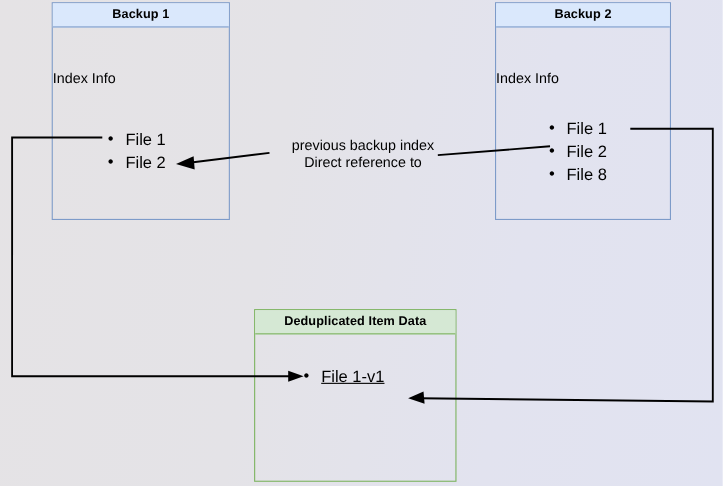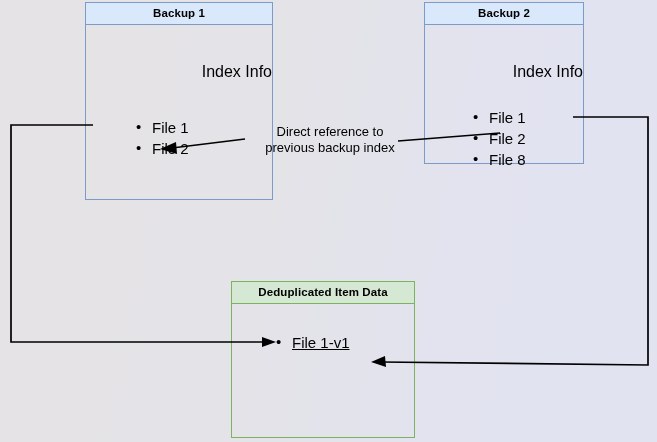--- a/index.html
+++ b/index.html
@@ -61,22 +61,22 @@
     left: 0;
     right: 0;
     top: 22px;
     bottom: 0;
     background: transparent;
   }
   .index-label {
     position: absolute;
     left: 0;
     right: 0;
-    text-align: right;
-    font-size: 16px;
+    text-align: left;
+    font-size: 13px;
     color: #000;
   }
   
   ul.file-list {
     position: absolute;
     margin: 0;
     padding: 0;
     list-style: none;
   }
   ul.file-list li {
@@ -124,32 +124,32 @@
   #arrows polygon {
     fill: #000000;
     stroke: none;
   }
 </style>
 </head>
 <body>
 
 <div id="canvas">
 
-  <div class="box blue" style="left:47px; top:2px; width:188px; height:198px;margin-left:38px;">
+  <div class="box blue" style="left:47px; top:2px; width:162px; height:198px;">
     <div class="box-header">Backup 1</div>
     <div class="box-body">
       <div class="index-label" style="top:38px;">Index Info</div>
       <ul class="file-list" style="left:50px; top:92px;">
         <li>File 1</li>
         <li>File 2</li>
       </ul>
     </div>
   </div>
 
-  <div class="box blue" style="left:424px; top:2px; width:160px; height:162px;">
+  <div class="box blue" style="left:450px; top:2px; width:160px; height:198px;">
     <div class="box-header">Backup 2</div>
     <div class="box-body">
       <div class="index-label" style="top:38px;">Index Info</div>
       <ul class="file-list" style="left:48px; top:82px;">
         <li>File 1</li>
         <li>File 2</li>
         <li>File 8</li>
       </ul>
     </div>
   </div>
@@ -157,22 +157,22 @@
   <div class="box green" style="left:231px; top:281px; width:184px; height:157px;">
     <div class="box-header">Deduplicated Item Data</div>
     <div class="box-body">
       <ul class="file-list" style="left:44px; top:28px;text-decoration:underline;">
         <li>File 1-v1</li>
       </ul>
     </div>
   </div>
 
   <div class="caption" style="left:247px; top:124px; width:166px;">
+    <div>previous backup index</div>
     <div>Direct reference to</div>
-    <div>previous backup index</div>
   </div>
 
   <svg id="arrows" viewBox="0 0 657 442" width="657" height="442">
 
     <g>
       <polyline points="93,125 11,125 11,342 267,342"></polyline>
       <polygon points="276,342 262,337 262,347"></polygon>
     </g>
 
     <g>

